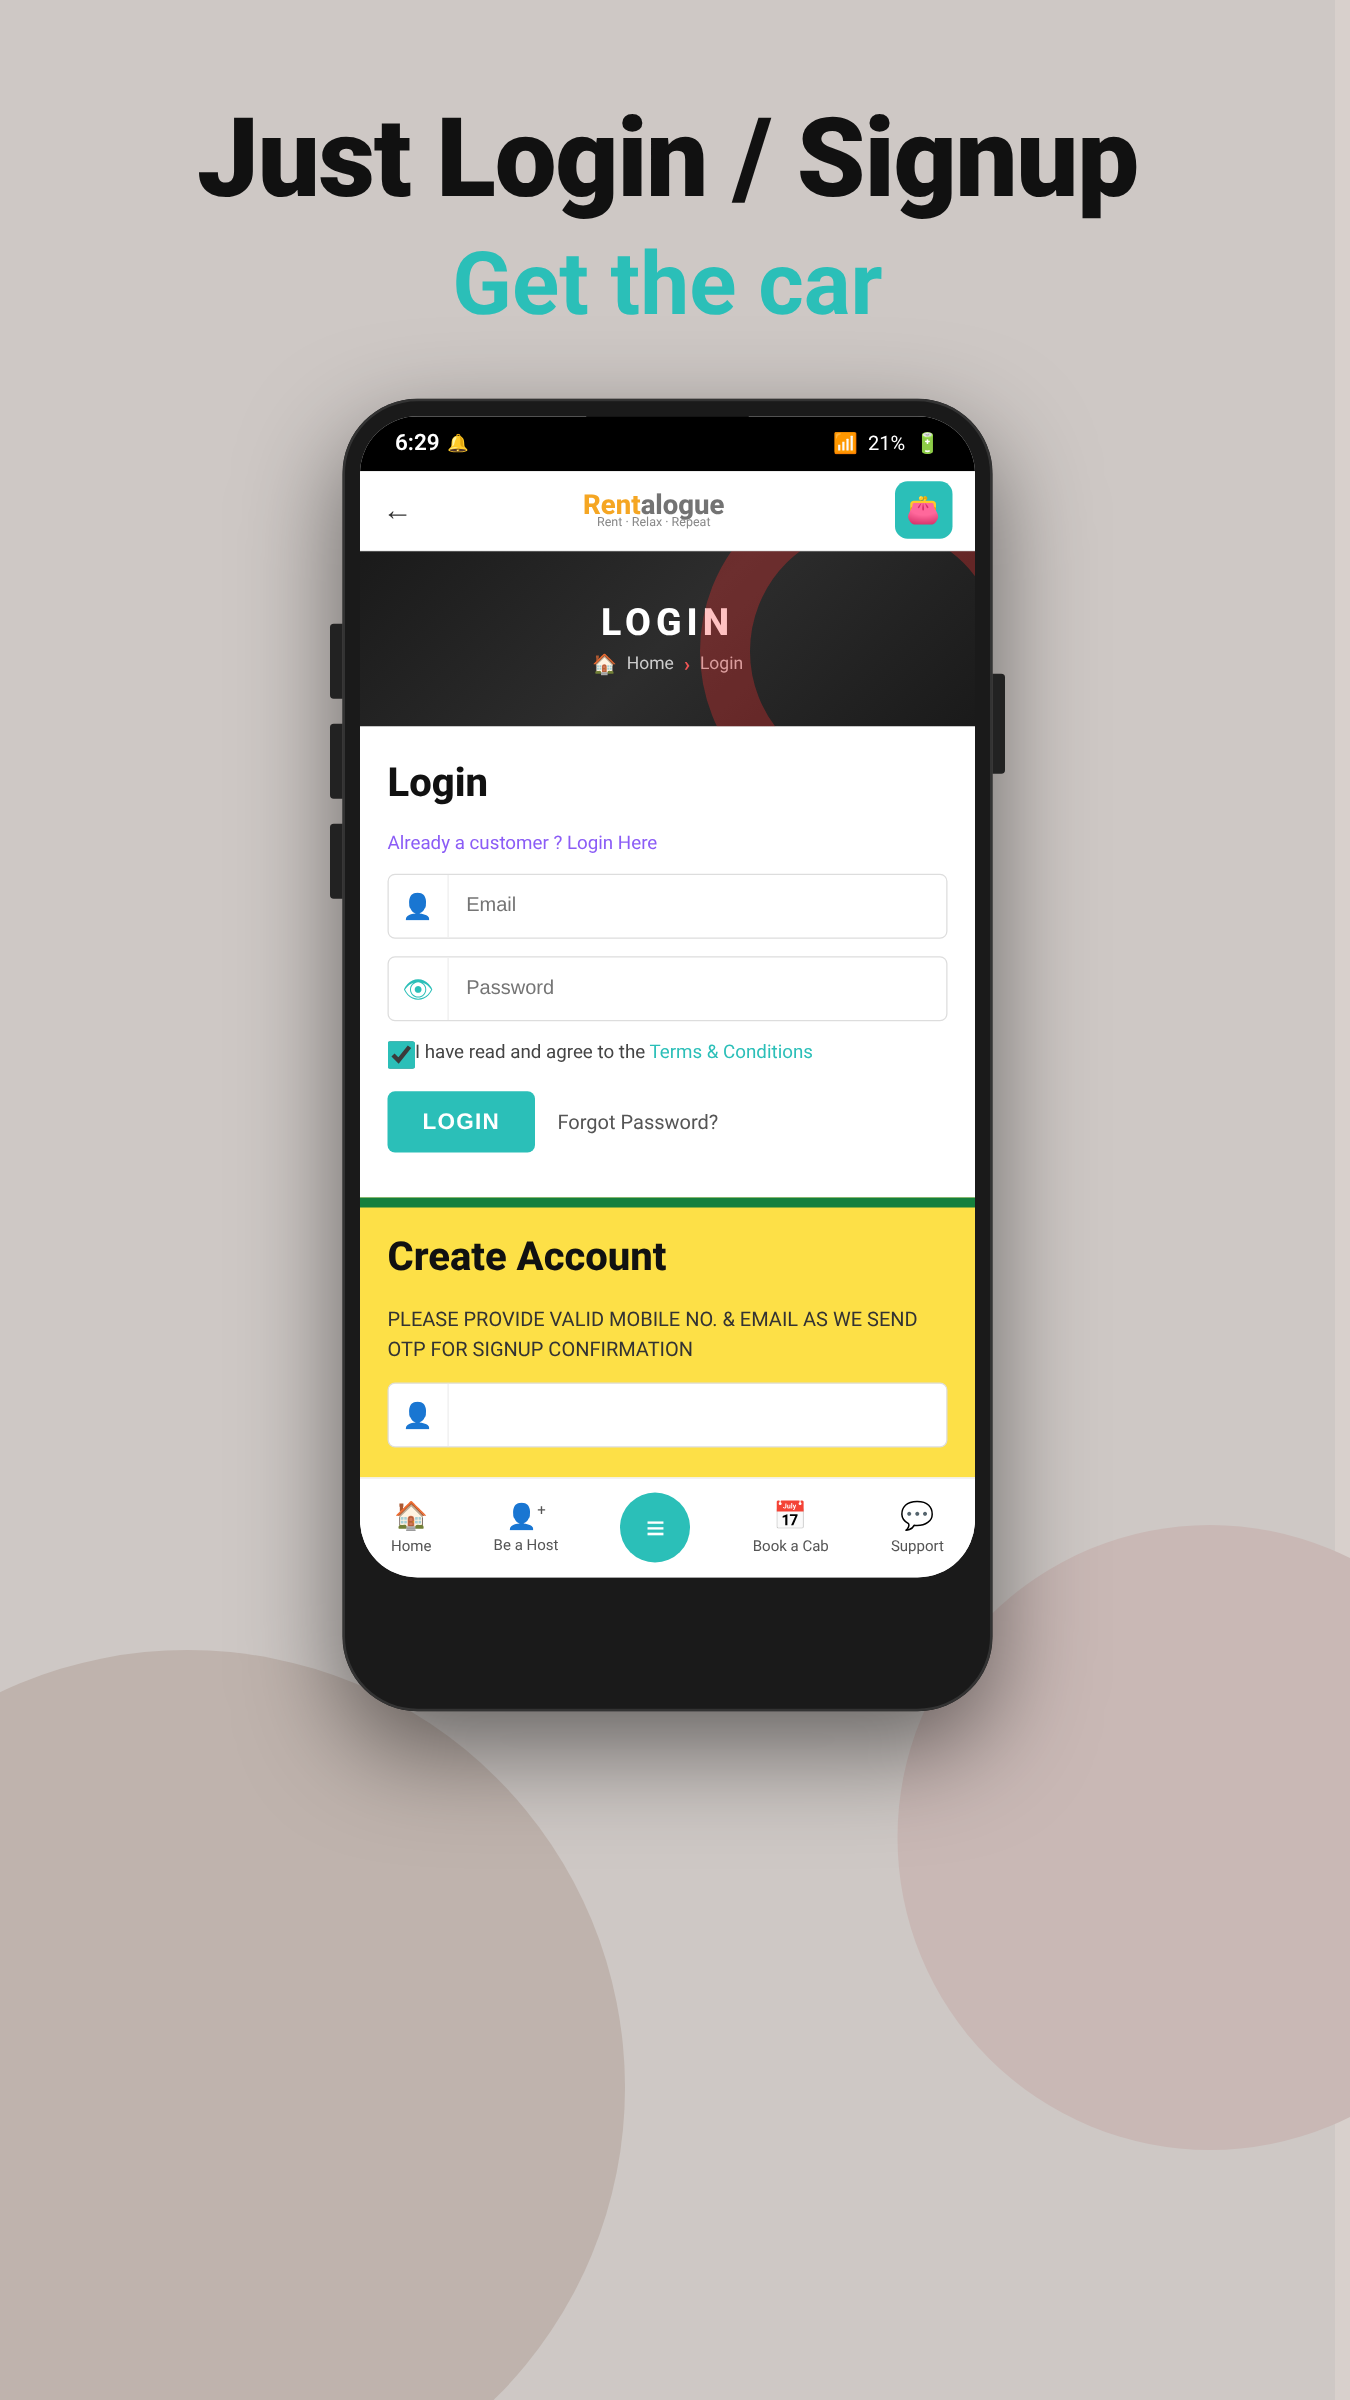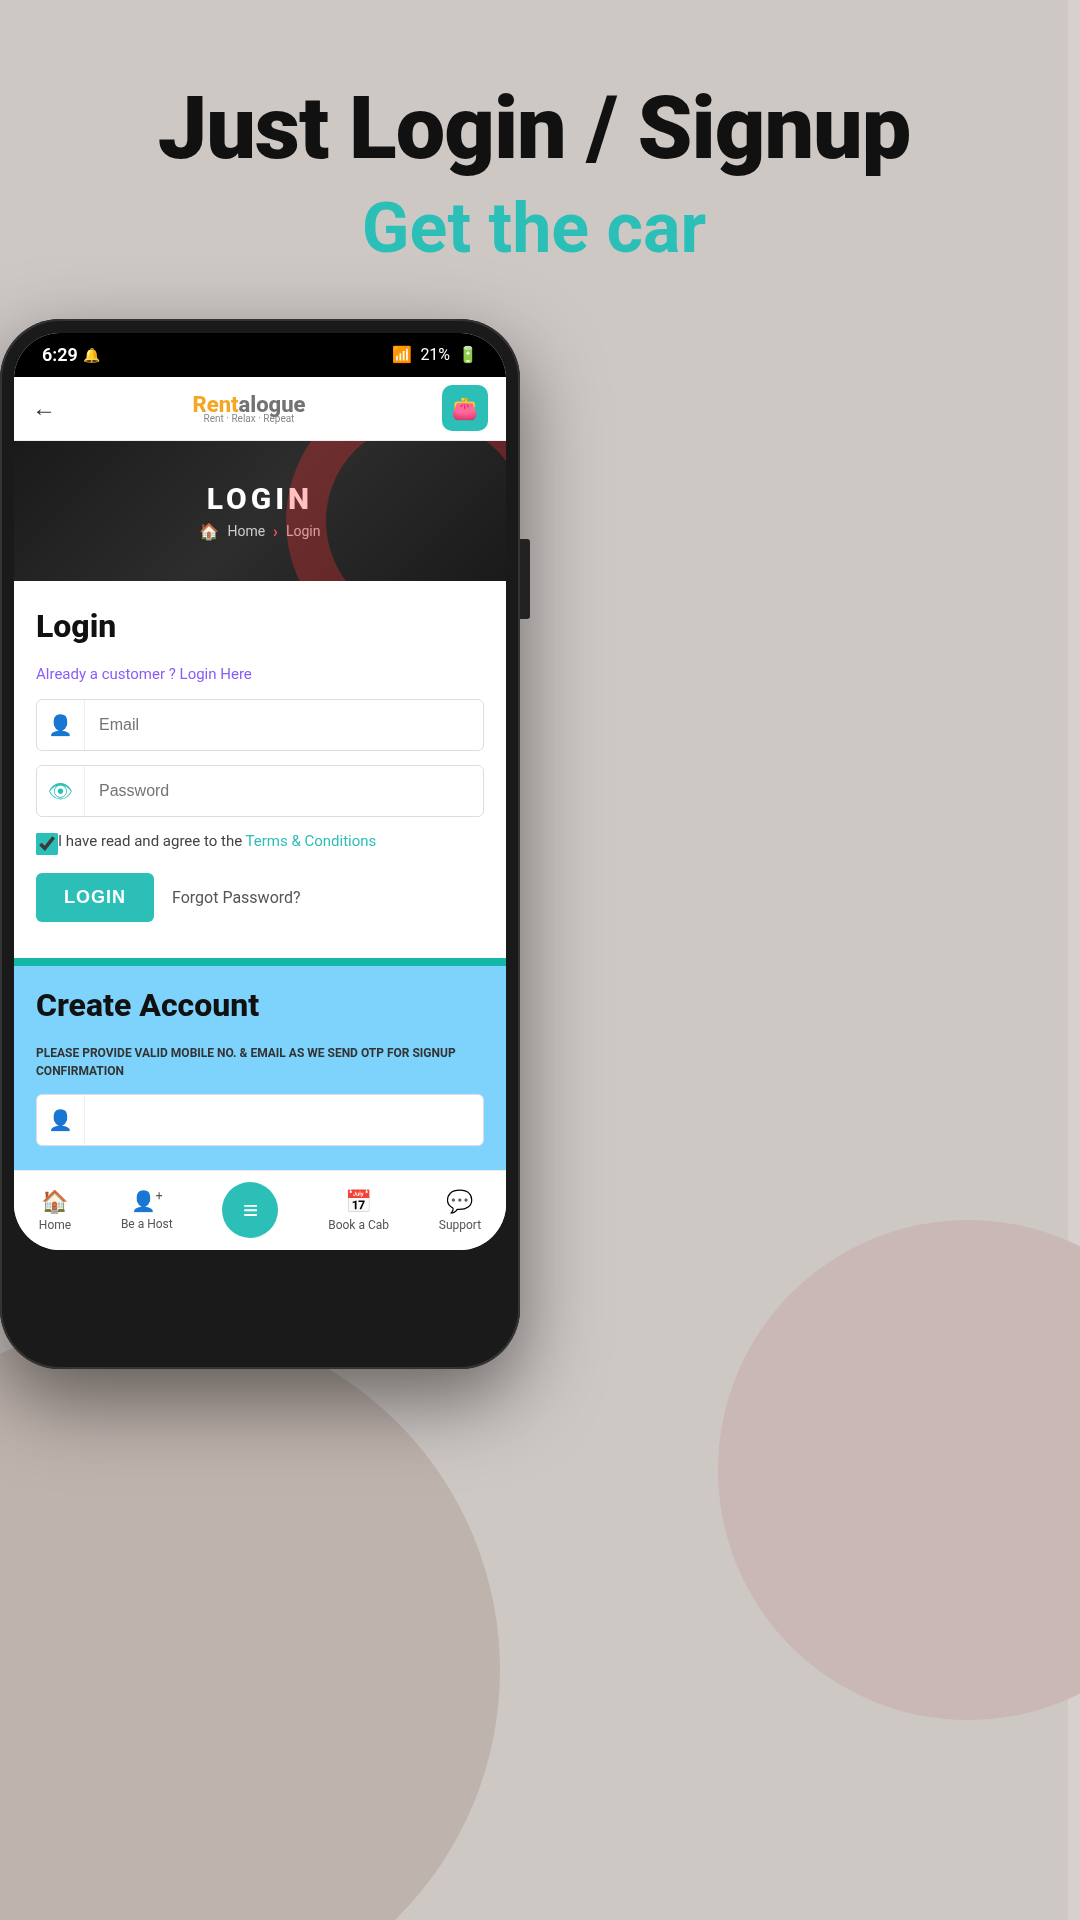--- a/index.html
+++ b/index.html
@@ -12,20 +12,21 @@
       overflow-x: hidden;
     }
 
     .page-bg {
       width: 1068px;
       min-height: 1920px;
       background: #cec8c5;
       position: relative;
       display: flex;
       flex-direction: column;
+      align-items: center;
     }
 
     
     .page-bg::before {
       content: '';
       position: absolute;
       width: 700px;
       height: 700px;
       border-radius: 50%;
       background: #bfb3ad;
@@ -330,28 +331,28 @@
     }
 
     .forgot-link {
       font-size: 16px;
       color: #555;
       cursor: pointer;
     }
 
     
     .create-account-area {
-      background: #7dd3fc;
+      background: #fde047;
       padding: 20px 22px 10px;
-      border-top: 8px solid #14b8a6;
+      border-top: 8px solid #15803d;
     }
 
     .otp-notice {
-      font-size: 12px;
-      font-weight: 700;
+      font-size: 16px;
+      font-weight: 400;
       color: #333;
       margin-bottom: 14px;
       line-height: 1.5;
       text-transform: uppercase;
     }
 
     
     .bottom-nav {
       background: #fff;
       height: 80px;

